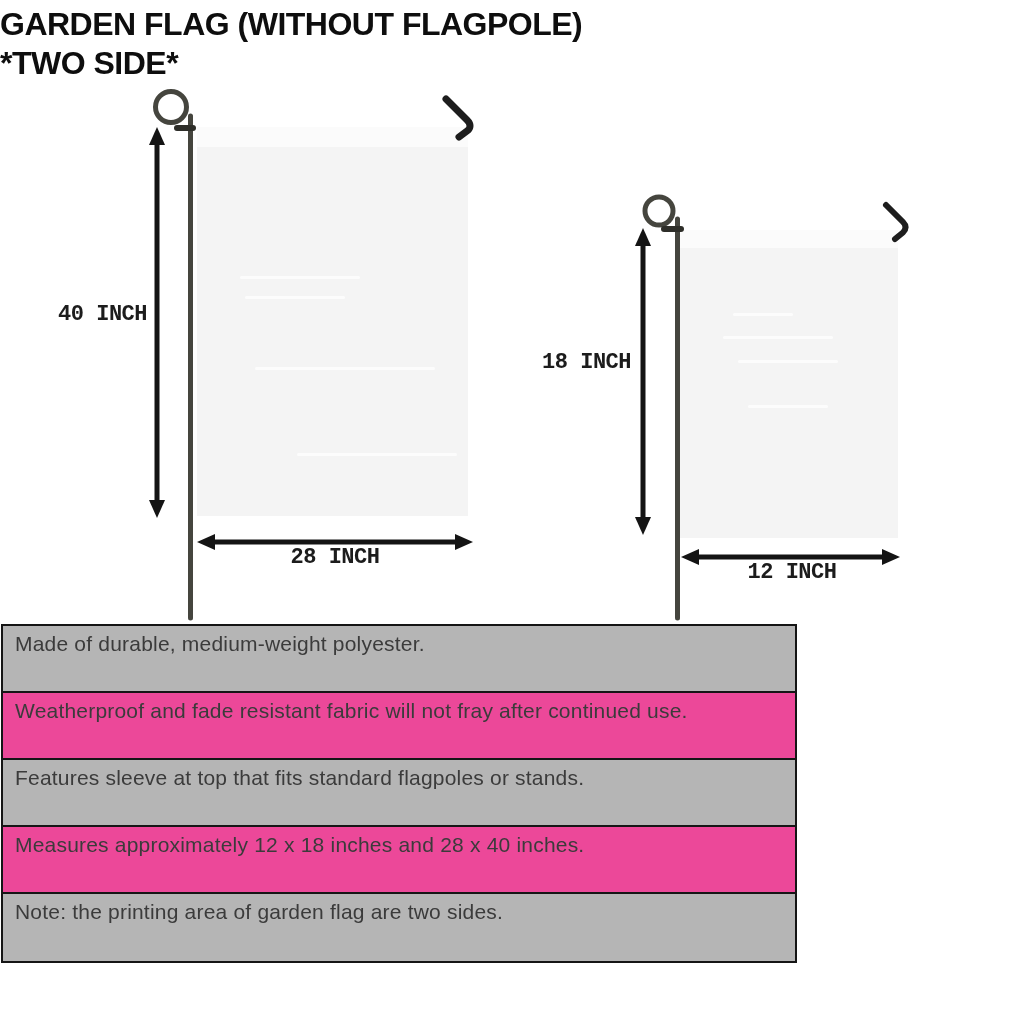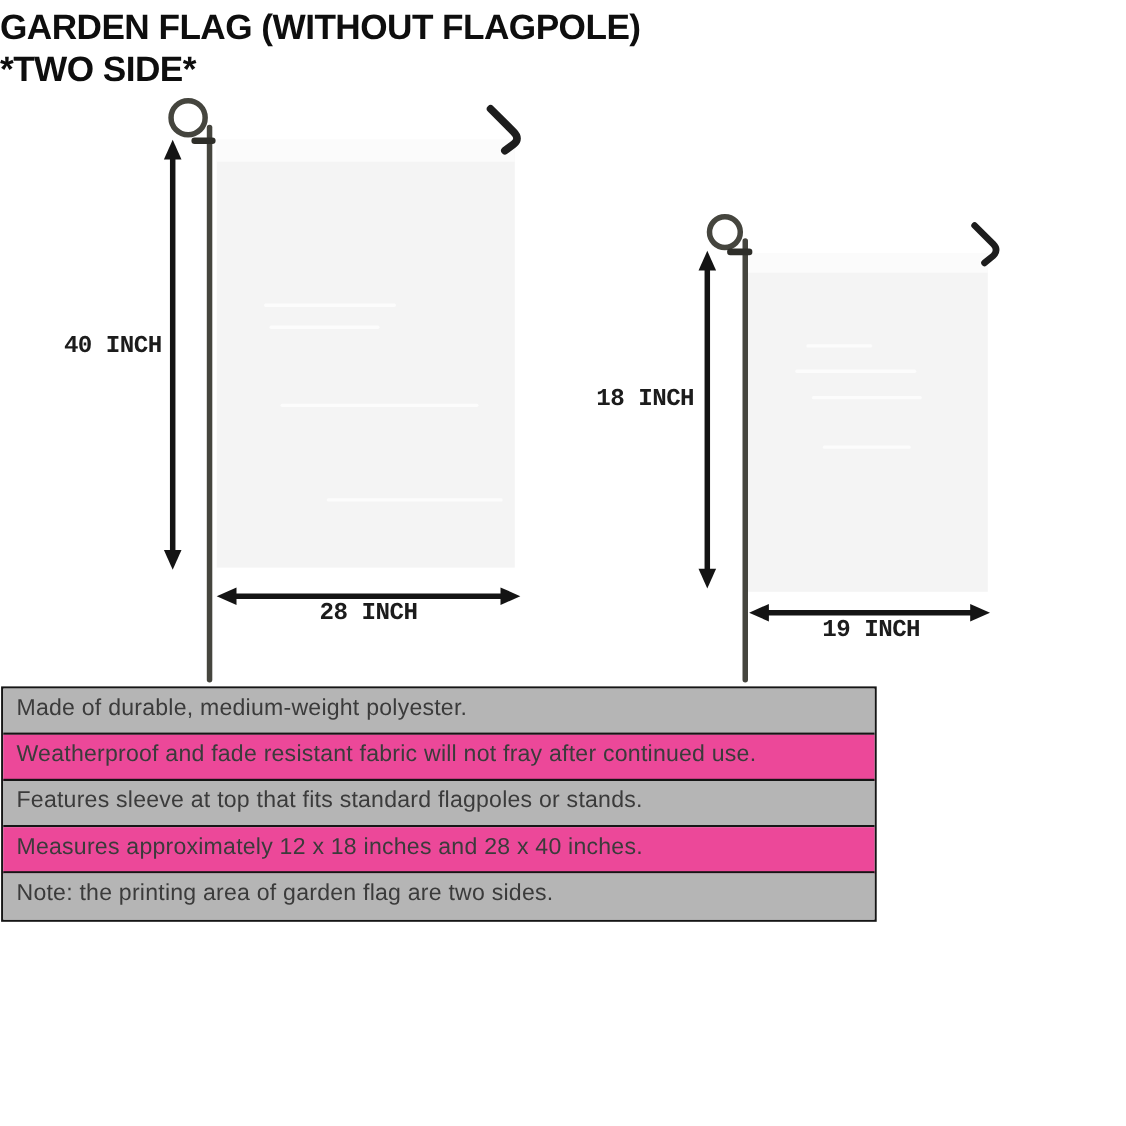--- a/index.html
+++ b/index.html
@@ -25,21 +25,21 @@
   .lbl-40{left:52px;top:302px;width:95px;text-align:right;}
   .lbl-28{left:255px;top:545px;width:160px;text-align:center;}
   .lbl-18{left:536px;top:350px;width:95px;text-align:right;}
   .lbl-12{left:712px;top:560px;width:160px;text-align:center;}
   
   .features-table{
     position:absolute;left:1px;top:624px;width:792px;
     border:2px solid #151515;background:#ffffff;
   }
   .feature-row{
-    height:42px;box-sizing:border-box;border-bottom:2px solid #151515;
+    height:67px;box-sizing:border-box;border-bottom:2px solid #151515;
     padding:6px 12px 0 12px;font-size:21px;color:#3b3b3b;letter-spacing:0.2px;
   }
   .feature-row:last-child{border-bottom:none;}
   .row-gray{background:#b5b5b5;}
   .row-white{background:#ec4899;}
 </style>
 </head>
 <body>
 
 <div class="page">
@@ -108,21 +108,21 @@
     <g>
       <line x1="697" y1="557" x2="884" y2="557" stroke="#141414" stroke-width="5"></line>
       <polygon points="681,557 699,549 699,565" fill="#141414"></polygon>
       <polygon points="900,557 882,549 882,565" fill="#141414"></polygon>
     </g>
   </svg>
 
   <div class="dim-label lbl-40">40 INCH</div>
   <div class="dim-label lbl-28">28 INCH</div>
   <div class="dim-label lbl-18">18 INCH</div>
-  <div class="dim-label lbl-12">19 INCH</div>
+  <div class="dim-label lbl-12">12 INCH</div>
 
   <div class="features-table">
     <div class="feature-row row-gray">Made of durable, medium-weight polyester.</div>
     <div class="feature-row row-white">Weatherproof and fade resistant fabric will not fray after continued use.</div>
     <div class="feature-row row-gray">Features sleeve at top that fits standard flagpoles or stands.</div>
     <div class="feature-row row-white">Measures approximately 12 x 18 inches and 28 x 40 inches.</div>
     <div class="feature-row row-gray">Note: the printing area of garden flag are two sides.</div>
   </div>
 
 </div>

